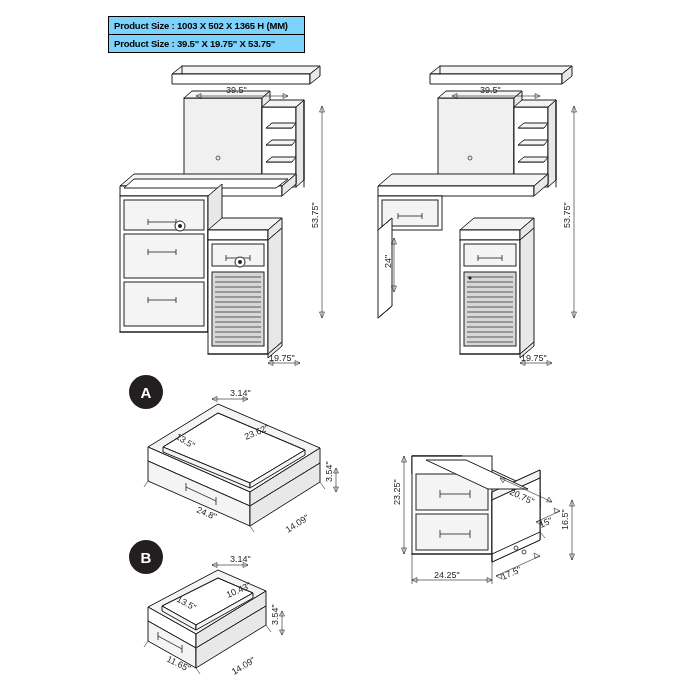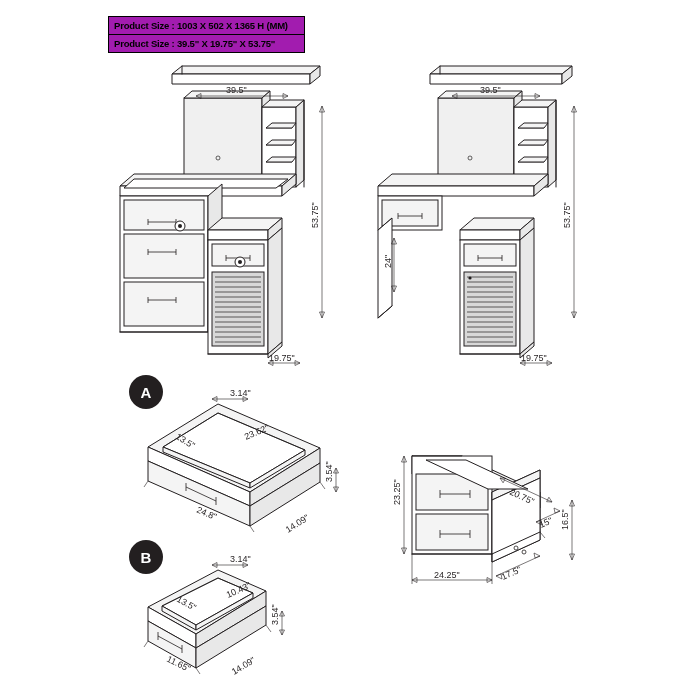--- a/index.html
+++ b/index.html
@@ -20,21 +20,21 @@
     height: 700px;
     background: #ffffff;
   }
   
   .spec-box {
     position: absolute;
     left: 108px;
     top: 16px;
     width: 197px;
     border: 1px solid #000;
-    background: #a21caf;
+    background: #7dd3fc;
     box-sizing: border-box;
   }
   .spec-row {
     padding: 3px 4px 3px 5px;
     font-size: 9.5px;
     font-weight: bold;
     letter-spacing: -0.2px;
     line-height: 11px;
     white-space: nowrap;
   }

